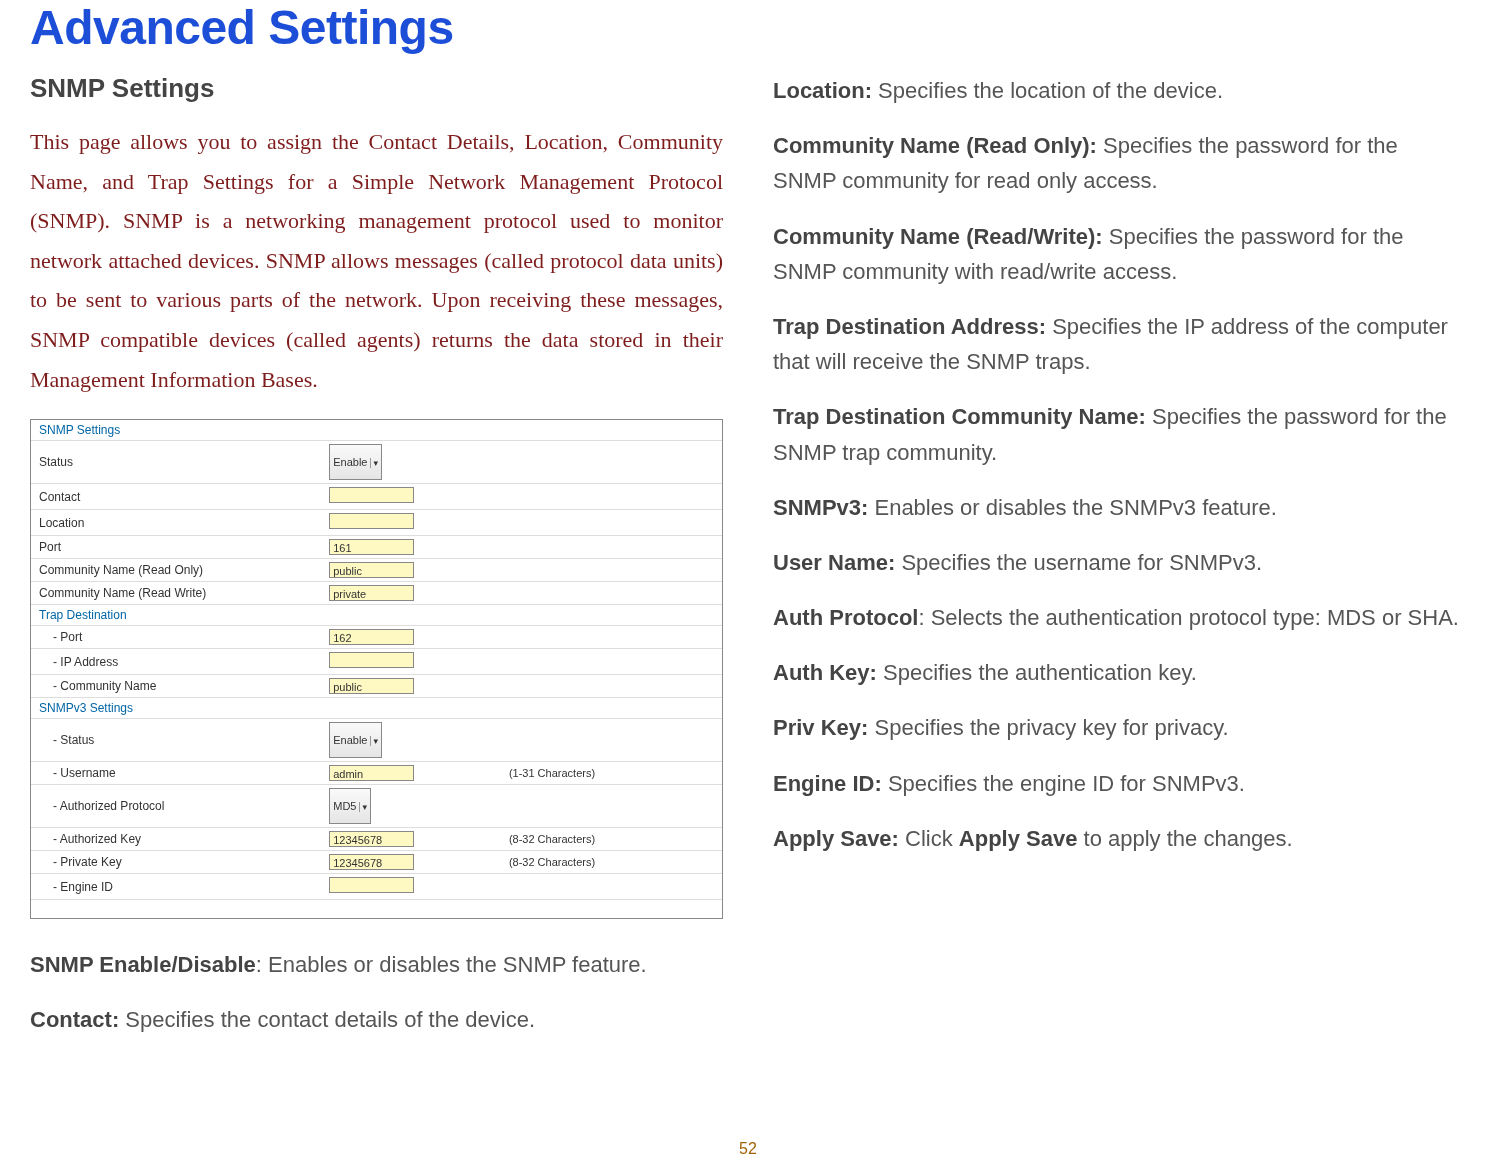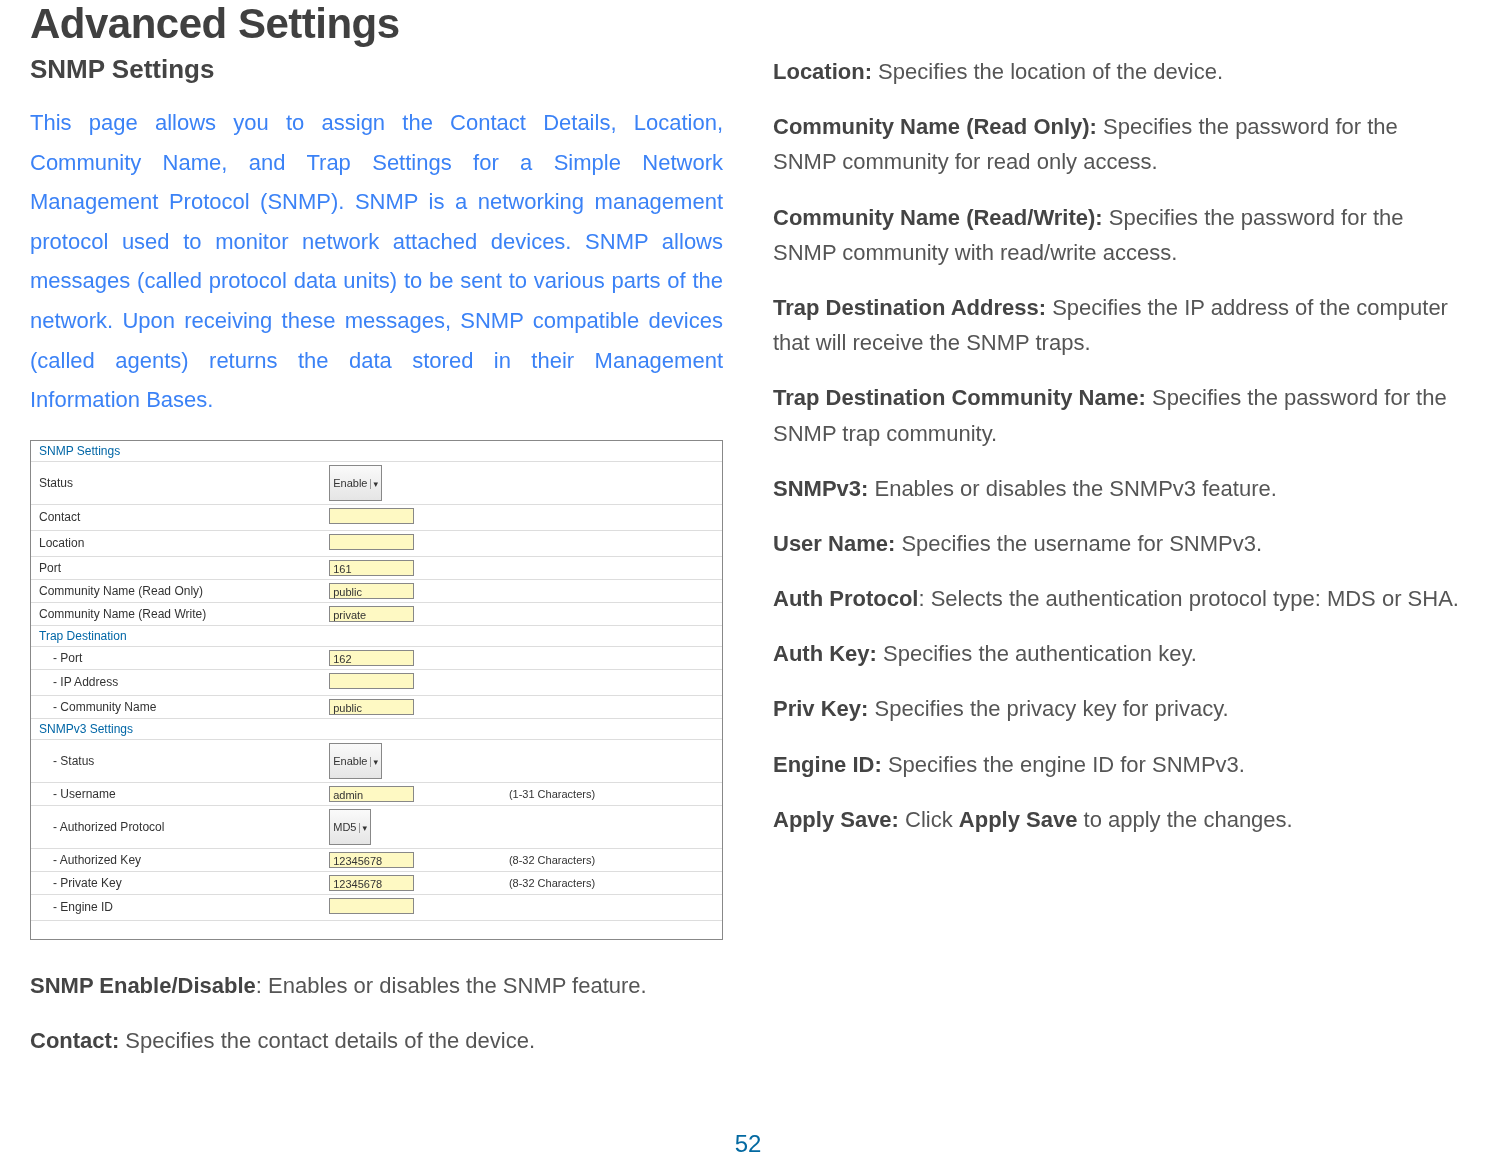--- a/index.html
+++ b/index.html
@@ -10,46 +10,47 @@
     body {
       font-family: Arial, Helvetica, sans-serif;
       color: #555;
       background: #fff;
       width: 1496px;
       height: 1172px;
       padding: 0 30px;
       position: relative;
     }
     .page-title {
-      font-size: 42px;
+      font-size: 48px;
       font-weight: bold;
-      color: #404040;
-      margin-bottom: 6px;
+      color: #1d4ed8;
+      margin-bottom: 18px;
       letter-spacing: -0.5px;
     }
     .columns {
       display: flex;
       gap: 50px;
     }
     .col {
       flex: 1;
       min-width: 0;
     }
     .section-title {
       font-size: 26px;
       font-weight: bold;
       color: #444;
       margin-bottom: 18px;
     }
     .intro {
       font-size: 22px;
       line-height: 1.8;
-      color: #3b82f6;
+      color: #7f1d1d;
       text-align: justify;
       margin-bottom: 20px;
+      font-family: Liberation Serif, serif;
     }
     .field-desc {
       font-size: 22px;
       line-height: 1.6;
       color: #555;
       margin-bottom: 20px;
     }
     .field-desc .lbl {
       font-weight: bold;
       color: #444;
@@ -112,22 +113,22 @@
     }
     .hint {
       color: #333;
       font-size: 11px;
     }
     .page-num {
       position: absolute;
       bottom: 14px;
       left: 50%;
       transform: translateX(-50%);
-      font-size: 24px;
-      color: #0369a1;
+      font-size: 16px;
+      color: #a16207;
     }
   </style>
 </head>
 <body>
 
 <h1 class="page-title">Advanced Settings</h1>
 
 <div class="columns">
   <div class="col">
     <h2 class="section-title">SNMP Settings</h2>

